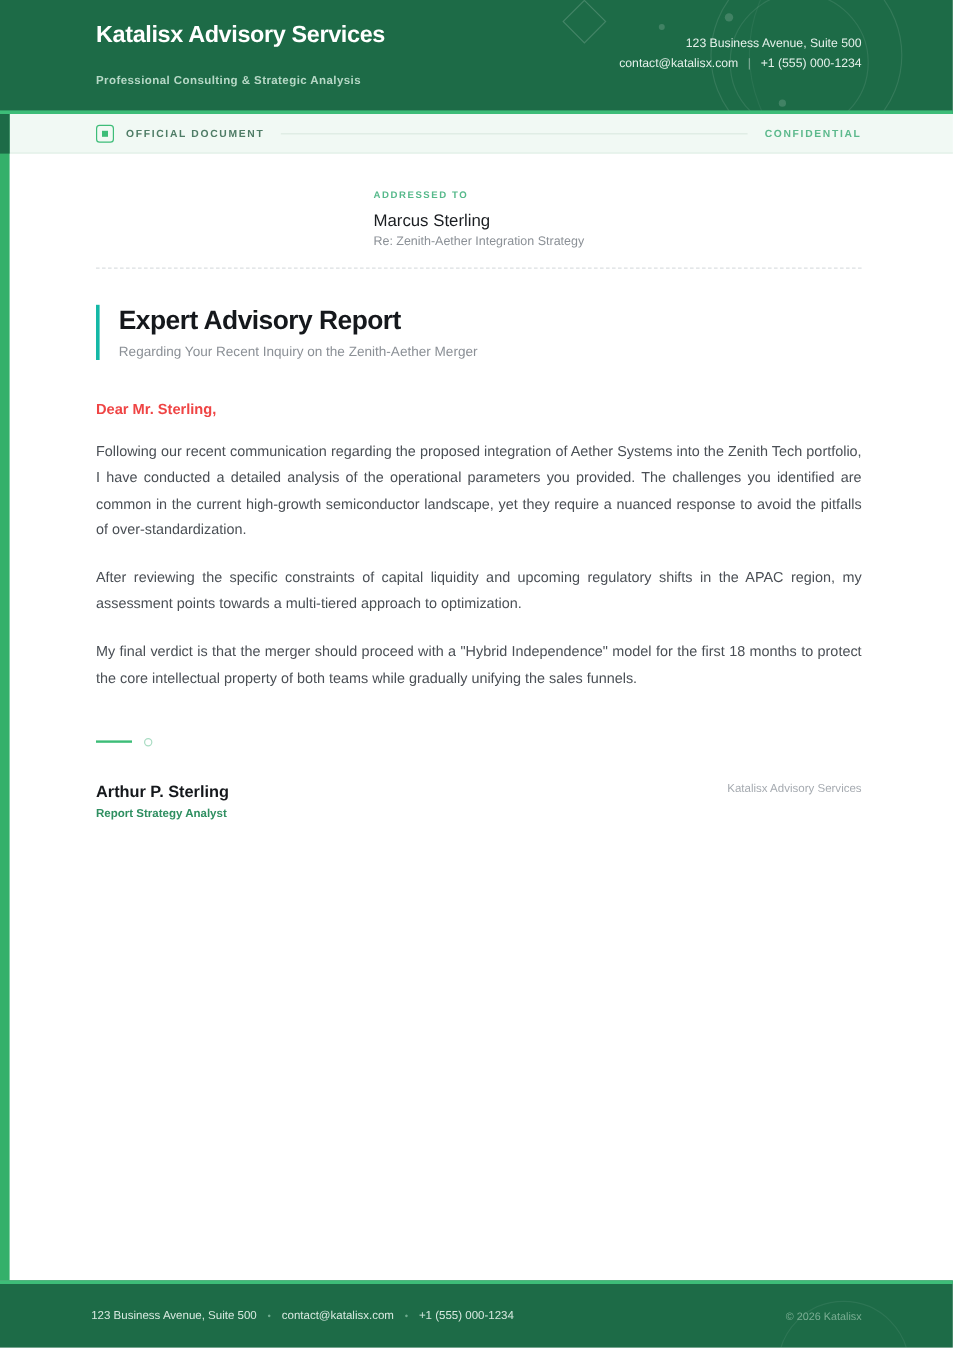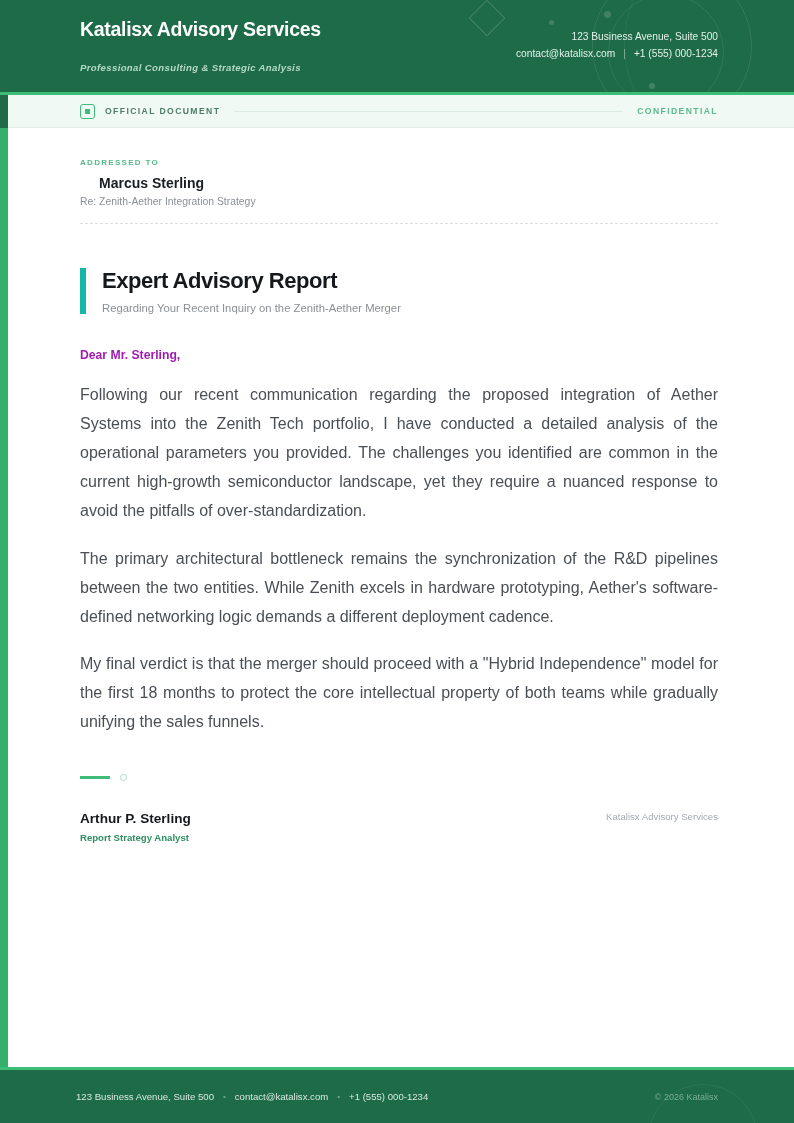--- a/index.html
+++ b/index.html
@@ -103,21 +103,20 @@
     font-weight: bold;
     letter-spacing: -0.3px;
     line-height: 1.1;
   }
   .brand-tagline {
     margin-top: 22px;
     color: #b6d8c6;
     font-size: 9.6px;
     font-weight: bold;
     letter-spacing: 0.35px;
-    font-style: italic;
   }
 
   .header-contact {
     position: relative;
     z-index: 2;
     text-align: right;
     color: #e4f0ea;
     font-size: 10.2px;
     line-height: 1.65;
   }
@@ -168,34 +167,32 @@
     padding: 30px 76px 0 80px;
     position: relative;
   }
 
   .meta-row {
     display: flex;
     justify-content: center;
     align-items: flex-start;
     padding-bottom: 16px;
     border-bottom: 1px dashed #dcdfe2;
-    flex-direction: column;
   }
   .meta-label {
     color: #56b98b;
     font-size: 8px;
     font-weight: bold;
     letter-spacing: 1.3px;
   }
   .meta-name {
     margin-top: 8px;
     color: #1a1d21;
     font-size: 14px;
-    font-weight: bold;
-    margin-left: 19px;
+    font-weight: normal;
   }
   .meta-sub {
     margin-top: 5px;
     color: #8b9096;
     font-size: 10.4px;
   }
   .meta-right { text-align: right; }
   .meta-date {
     margin-top: 8px;
     color: #1a1d21;
@@ -213,47 +210,47 @@
     padding: 5px 11px 5px 9px;
     font-size: 9px;
     font-weight: bold;
   }
   .badge-dot {
     width: 5px; height: 5px; border-radius: 50%;
     background: #3dbd78;
   }
 
   .title-block {
-    margin-top: 44px;
-    border-left: 6px solid #14b8a6;
+    margin-top: 30px;
+    border-left: 3px solid #14b8a6;
     padding-left: 16px;
   }
   .doc-title {
     color: #15181c;
     font-size: 22px;
     font-weight: bold;
     letter-spacing: -0.45px;
   }
   .doc-subtitle {
     margin-top: 8px;
     color: #8b9096;
     font-size: 11.3px;
   }
 
   .salutation {
     margin-top: 34px;
-    color: #a21caf;
+    color: #ef4444;
     font-size: 12.2px;
     font-weight: bold;
   }
 
   .para {
     margin-top: 18px;
     color: #4a4f55;
-    font-size: 16px;
+    font-size: 12px;
     line-height: 1.82;
     text-align: justify;
   }
 
   .sign-divider {
     margin-top: 38px;
     display: flex;
     align-items: center;
     gap: 10px;
   }
@@ -382,21 +379,21 @@
     </div>
 
     <div class="title-block">
       <div class="doc-title">Expert Advisory Report</div>
       <div class="doc-subtitle">Regarding Your Recent Inquiry on the Zenith-Aether Merger</div>
     </div>
 
     <div class="salutation">Dear Mr. Sterling,</div>
 
     <p class="para">Following our recent communication regarding the proposed integration of Aether Systems into the Zenith Tech portfolio, I have conducted a detailed analysis of the operational parameters you provided. The challenges you identified are common in the current high-growth semiconductor landscape, yet they require a nuanced response to avoid the pitfalls of over-standardization.</p>
-    <p class="para">The primary architectural bottleneck remains the synchronization of the R&amp;D pipelines between the two entities. While Zenith excels in hardware prototyping, Aether's software-defined networking logic demands a different deployment cadence.</p>
+    <p class="para">After reviewing the specific constraints of capital liquidity and upcoming regulatory shifts in the APAC region, my assessment points towards a multi-tiered approach to optimization.</p>
     <p class="para">My final verdict is that the merger should proceed with a "Hybrid Independence" model for the first 18 months to protect the core intellectual property of both teams while gradually unifying the sales funnels.</p>
 
     <div class="sign-divider">
       <span class="bar"></span>
       <span class="ring"></span>
     </div>
 
 
     <div class="sign-row">
       <div>

